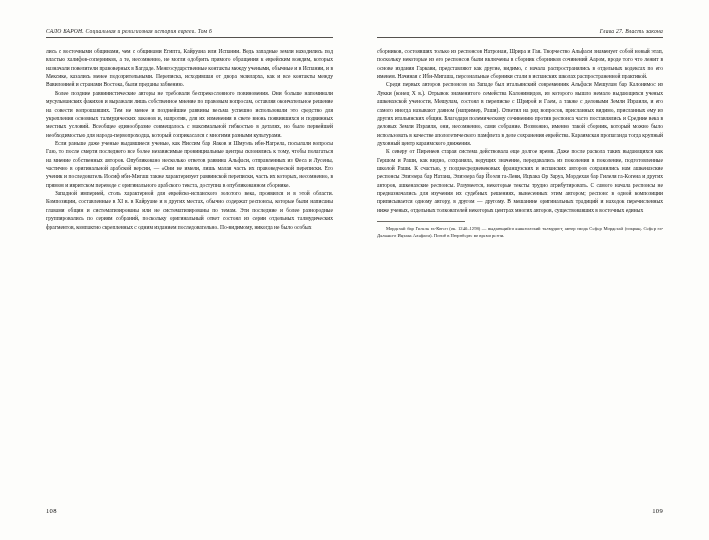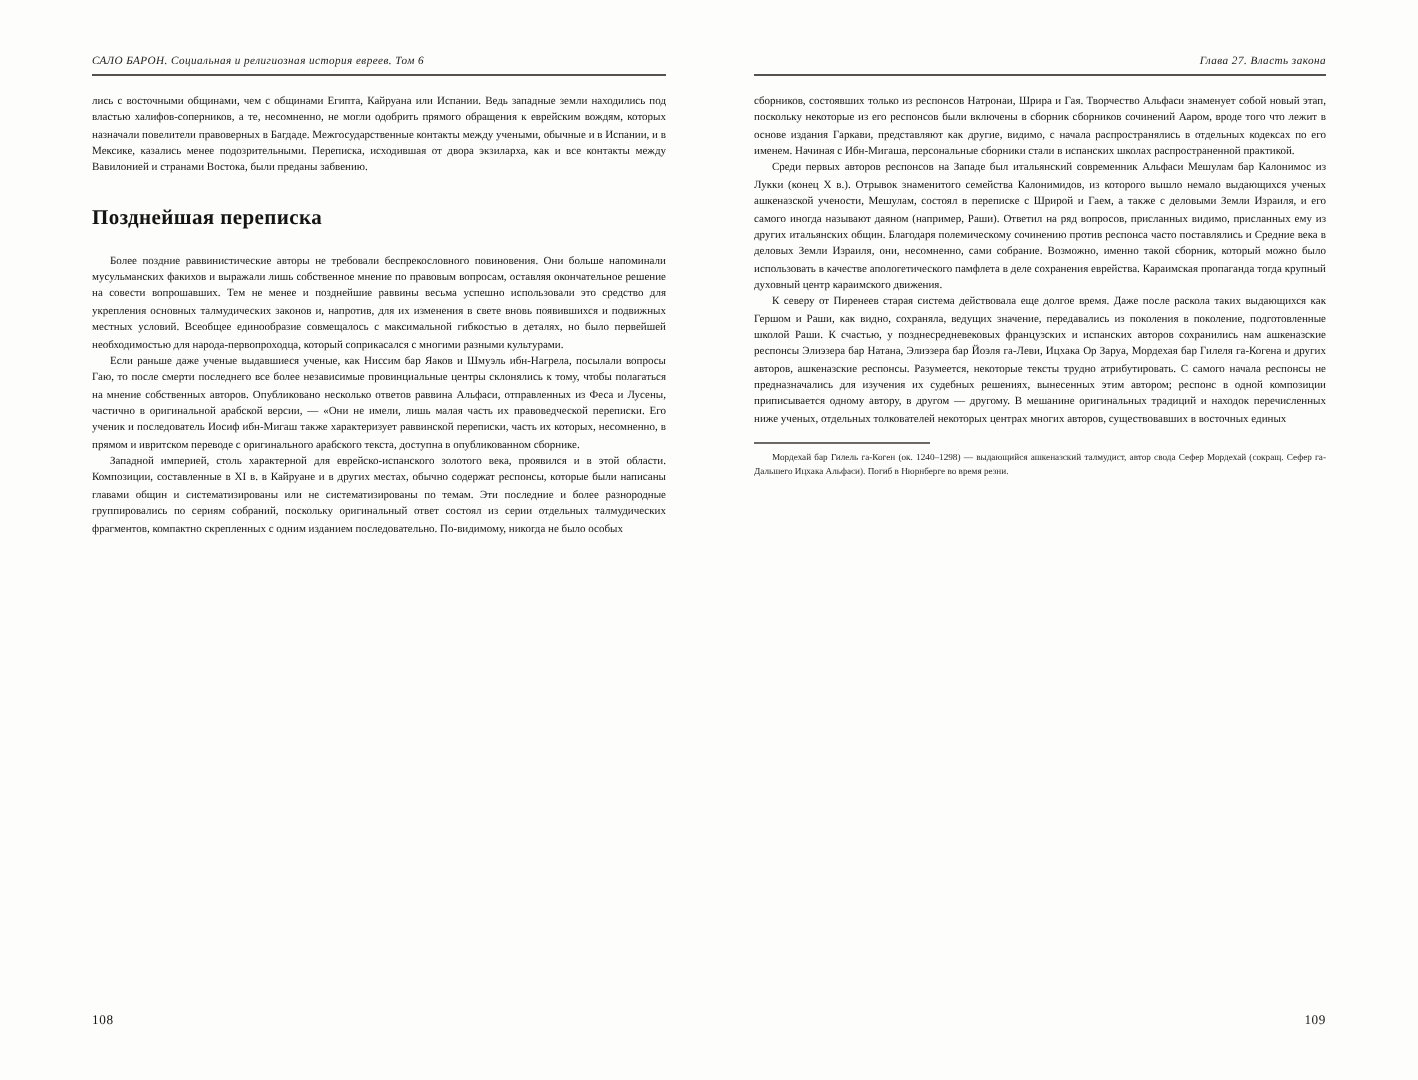--- a/index.html
+++ b/index.html
@@ -100,21 +100,20 @@
 </head>
 <body>
 
 <div class="page-spread">
 
   <div class="page page-left">
     <div class="running-head rh-left">САЛО БАРОН. Социальная и религиозная история евреев. Том 6</div>
     <hr class="rule">
     <div class="col">
       <p class="noindent">лись с восточными общинами, чем с общинами Египта, Кайруана или Испании. Ведь западные земли находились под властью халифов-соперников, а те, несомненно, не могли одобрить прямого обращения к еврейским вождям, которых назначали повелители правоверных в Багдаде. Межгосударственные контакты между учеными, обычные и в Испании, и в Мексике, казались менее подозрительными. Переписка, исходившая от двора экзиларха, как и все контакты между Вавилонией и странами Востока, были преданы забвению.</p>
-      <div class="section-title">Позднейшая переписка</div>
       <p>Более поздние раввинистические авторы не требовали беспрекословного повиновения. Они больше напоминали мусульманских факихов и выражали лишь собственное мнение по правовым вопросам, оставляя окончательное решение на совести вопрошавших. Тем не менее и позднейшие раввины весьма успешно использовали это средство для укрепления основных талмудических законов и, напротив, для их изменения в свете вновь появившихся и подвижных местных условий. Всеобщее единообразие совмещалось с максимальной гибкостью в деталях, но было первейшей необходимостью для народа-первопроходца, который соприкасался с многими разными культурами.</p>
       <p>Если раньше даже ученые выдавшиеся ученые, как Ниссим бар Яаков и Шмуэль ибн-Нагрела, посылали вопросы Гаю, то после смерти последнего все более независимые провинциальные центры склонялись к тому, чтобы полагаться на мнение собственных авторов. Опубликовано несколько ответов раввина Альфаси, отправленных из Феса и Лусены, частично в оригинальной арабской версии, — «Они не имели, лишь малая часть их правоведческой переписки. Его ученик и последователь Иосиф ибн-Мигаш также характеризует раввинской переписки, часть их которых, несомненно, в прямом и ивритском переводе с оригинального арабского текста, доступна в опубликованном сборнике.</p>
       <p>Западной империей, столь характерной для еврейско-испанского золотого века, проявился и в этой области. Композиции, составленные в XI в. в Кайруане и в других местах, обычно содержат респонсы, которые были написаны главами общин и систематизированы или не систематизированы по темам. Эти последние и более разнородные группировались по сериям собраний, поскольку оригинальный ответ состоял из серии отдельных талмудических фрагментов, компактно скрепленных с одним изданием последовательно. По-видимому, никогда не было особых</p>
     </div>
     <div class="folio folio-left">108</div>
   </div>
 
   <div class="page page-right">
     <div class="running-head rh-right">Глава 27. Власть закона</div>
     <hr class="rule">

